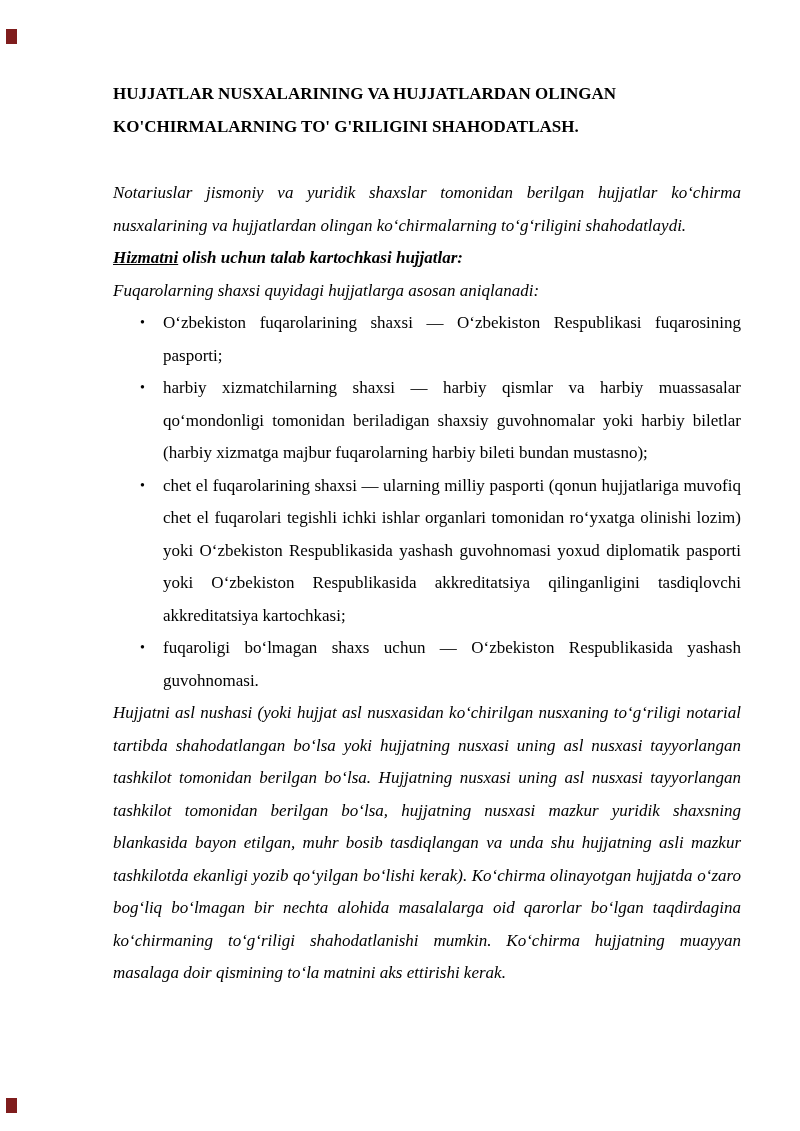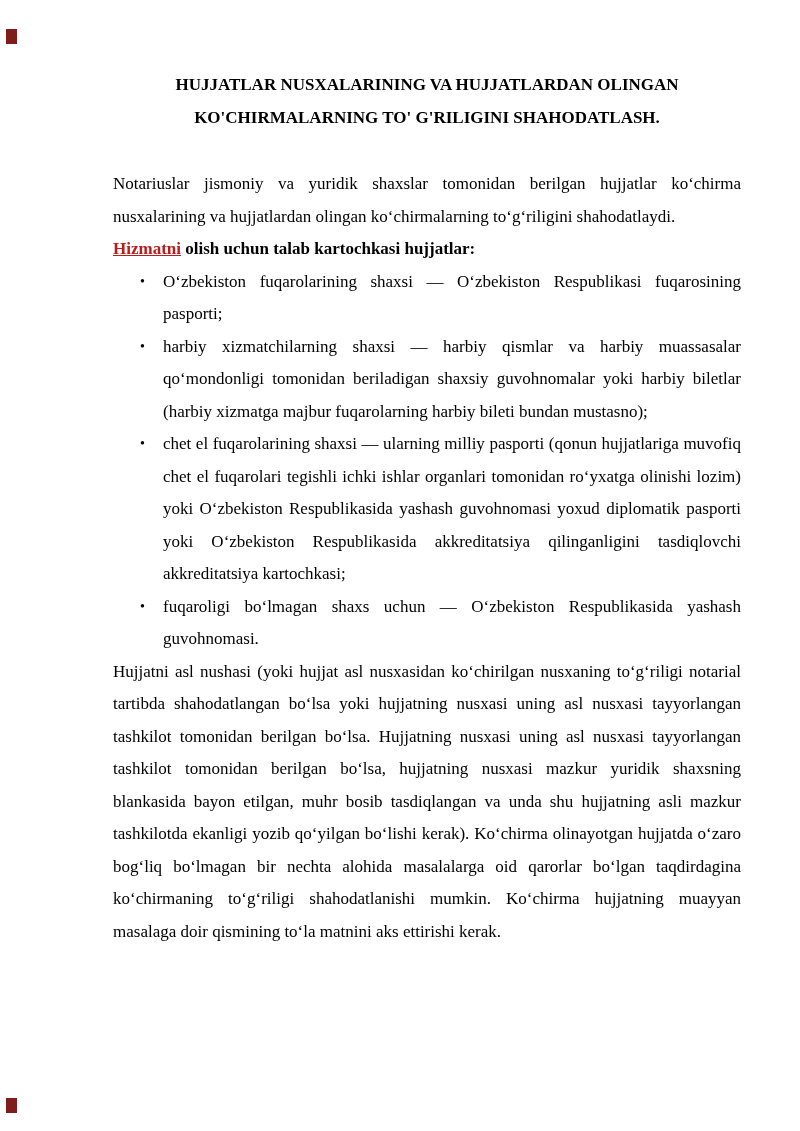--- a/index.html
+++ b/index.html
@@ -17,33 +17,33 @@
     overflow: hidden;
   }
   .page {
     width: 100%;
     height: 100%;
     padding: 66px 59px 0 113px;
   }
   .doc-title {
     font-size: 17px;
     font-weight: bold;
-    text-align: center;
     line-height: 32.5px;
-    margin: 3px 0 34px 0;
+    margin: 12px 0 34px 0;
   }
   .para {
     margin: 0;
     font-size: 17px;
     line-height: 32.5px;
     text-align: justify;
+    font-style: italic;
   }
   .bold-line { font-weight: bold; }
   .service-link {
-    color: #b91c1c;
+    color: #000000;
     text-decoration: underline;
     font-weight: bold;
     cursor: pointer;
   }
   ul.doc-list {
     margin: 0;
     padding: 0;
     list-style: none;
   }
   ul.doc-list li {
@@ -76,20 +76,21 @@
 <div class="corner-marker bottom"></div>
 
 <div class="page">
 
   <h1 class="doc-title">HUJJATLAR NUSXALARINING VA HUJJATLARDAN OLINGAN KO'CHIRMALARNING TO' G'RILIGINI SHAHODATLASH.</h1>
 
   <p class="para">Notariuslar jismoniy va yuridik shaxslar tomonidan berilgan hujjatlar ko‘chirma nusxalarining va hujjatlardan olingan ko‘chirmalarning to‘g‘riligini shahodatlaydi.</p>
 
   <p class="para bold-line"><a class="service-link">Hizmatni</a><span> olish uchun talab kartochkasi hujjatlar:</span></p>
 
+  <p class="para">Fuqarolarning shaxsi quyidagi hujjatlarga asosan aniqlanadi:</p>
 
   <ul class="doc-list">
     <li>
       <span class="bullet">•</span>
       <span>O‘zbekiston fuqarolarining shaxsi — O‘zbekiston Respublikasi fuqarosining pasporti;</span>
     </li>
     <li>
       <span class="bullet">•</span>
       <span>harbiy xizmatchilarning shaxsi — harbiy qismlar va harbiy muassasalar qo‘mondonligi tomonidan beriladigan shaxsiy guvohnomalar yoki harbiy biletlar (harbiy xizmatga majbur fuqarolarning harbiy bileti bundan mustasno);</span>
     </li>

